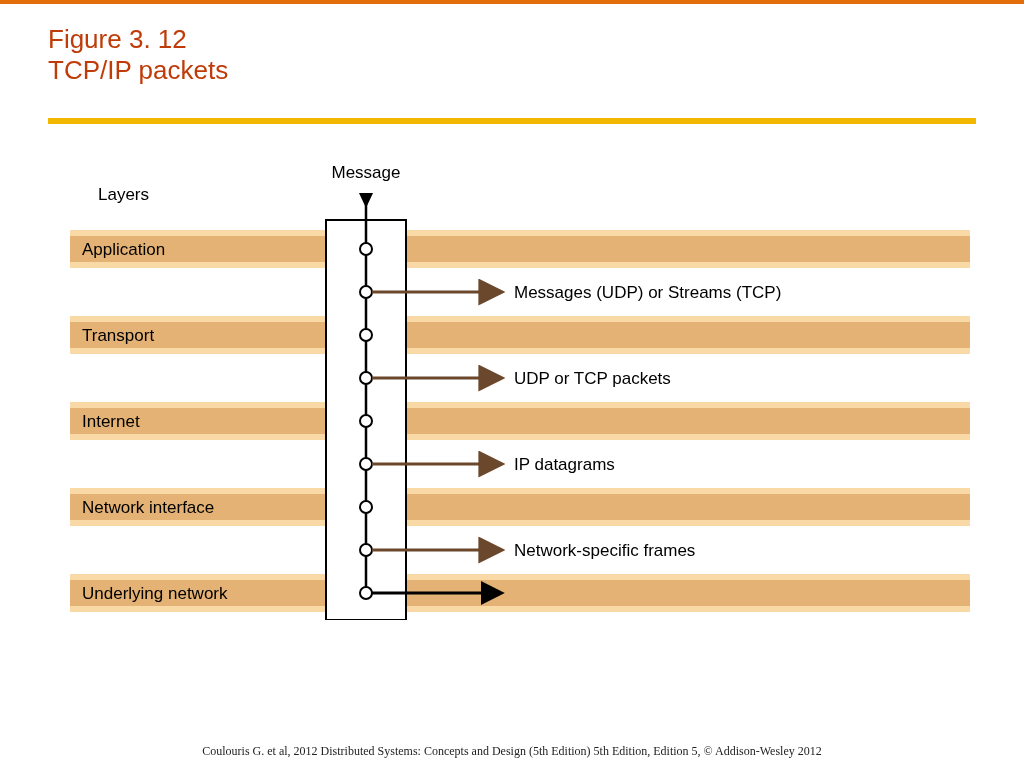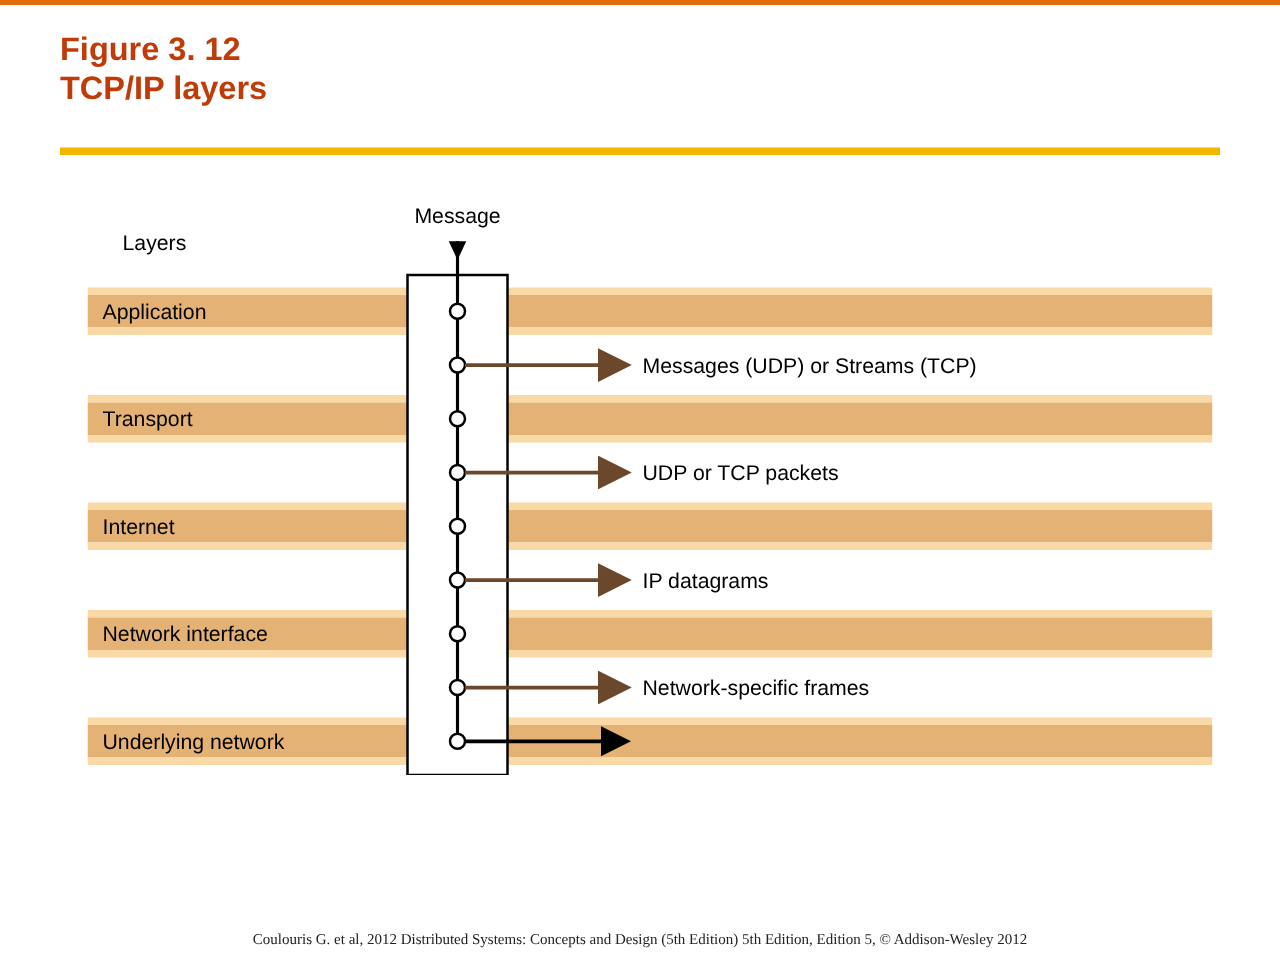--- a/index.html
+++ b/index.html
@@ -19,21 +19,21 @@
     background: #e36c0a;
   }
   .title-block {
     position: absolute;
     left: 48px;
     top: 24px;
     color: #bf3b08;
     font-size: 26px;
     line-height: 1.2;
   }
-  .title-block div { font-weight: 700; }
+  .title-block div { font-weight: 400; }
   .yellow-rule {
     position: absolute;
     left: 48px; right: 48px; top: 118px;
     height: 6px;
     background: #f2b800;
   }
   .diagram {
     position: absolute;
     left: 70px;
     top: 160px;
@@ -53,21 +53,21 @@
   .footer .line2 { font-size: 12px; }
   .footer .line2 b { font-weight: normal; }
 </style>
 </head>
 <body>
 
 <div class="top-rule"></div>
 
 <div class="title-block">
   <div>Figure 3. 12</div>
-  <div>TCP/IP layers</div>
+  <div>TCP/IP packets</div>
 </div>
 
 <div class="yellow-rule"></div>
 
 <div class="diagram">
 <svg viewBox="0 0 900 460" width="900" height="460" xmlns="http://www.w3.org/2000/svg">
   <defs>
     <marker id="arrowBrown" viewBox="0 0 10 10" refX="8" refY="5" markerWidth="9" markerHeight="9" orient="auto">
       <path d="M0,0 L10,5 L0,10 z" fill="#6b472c"></path>
     </marker>

